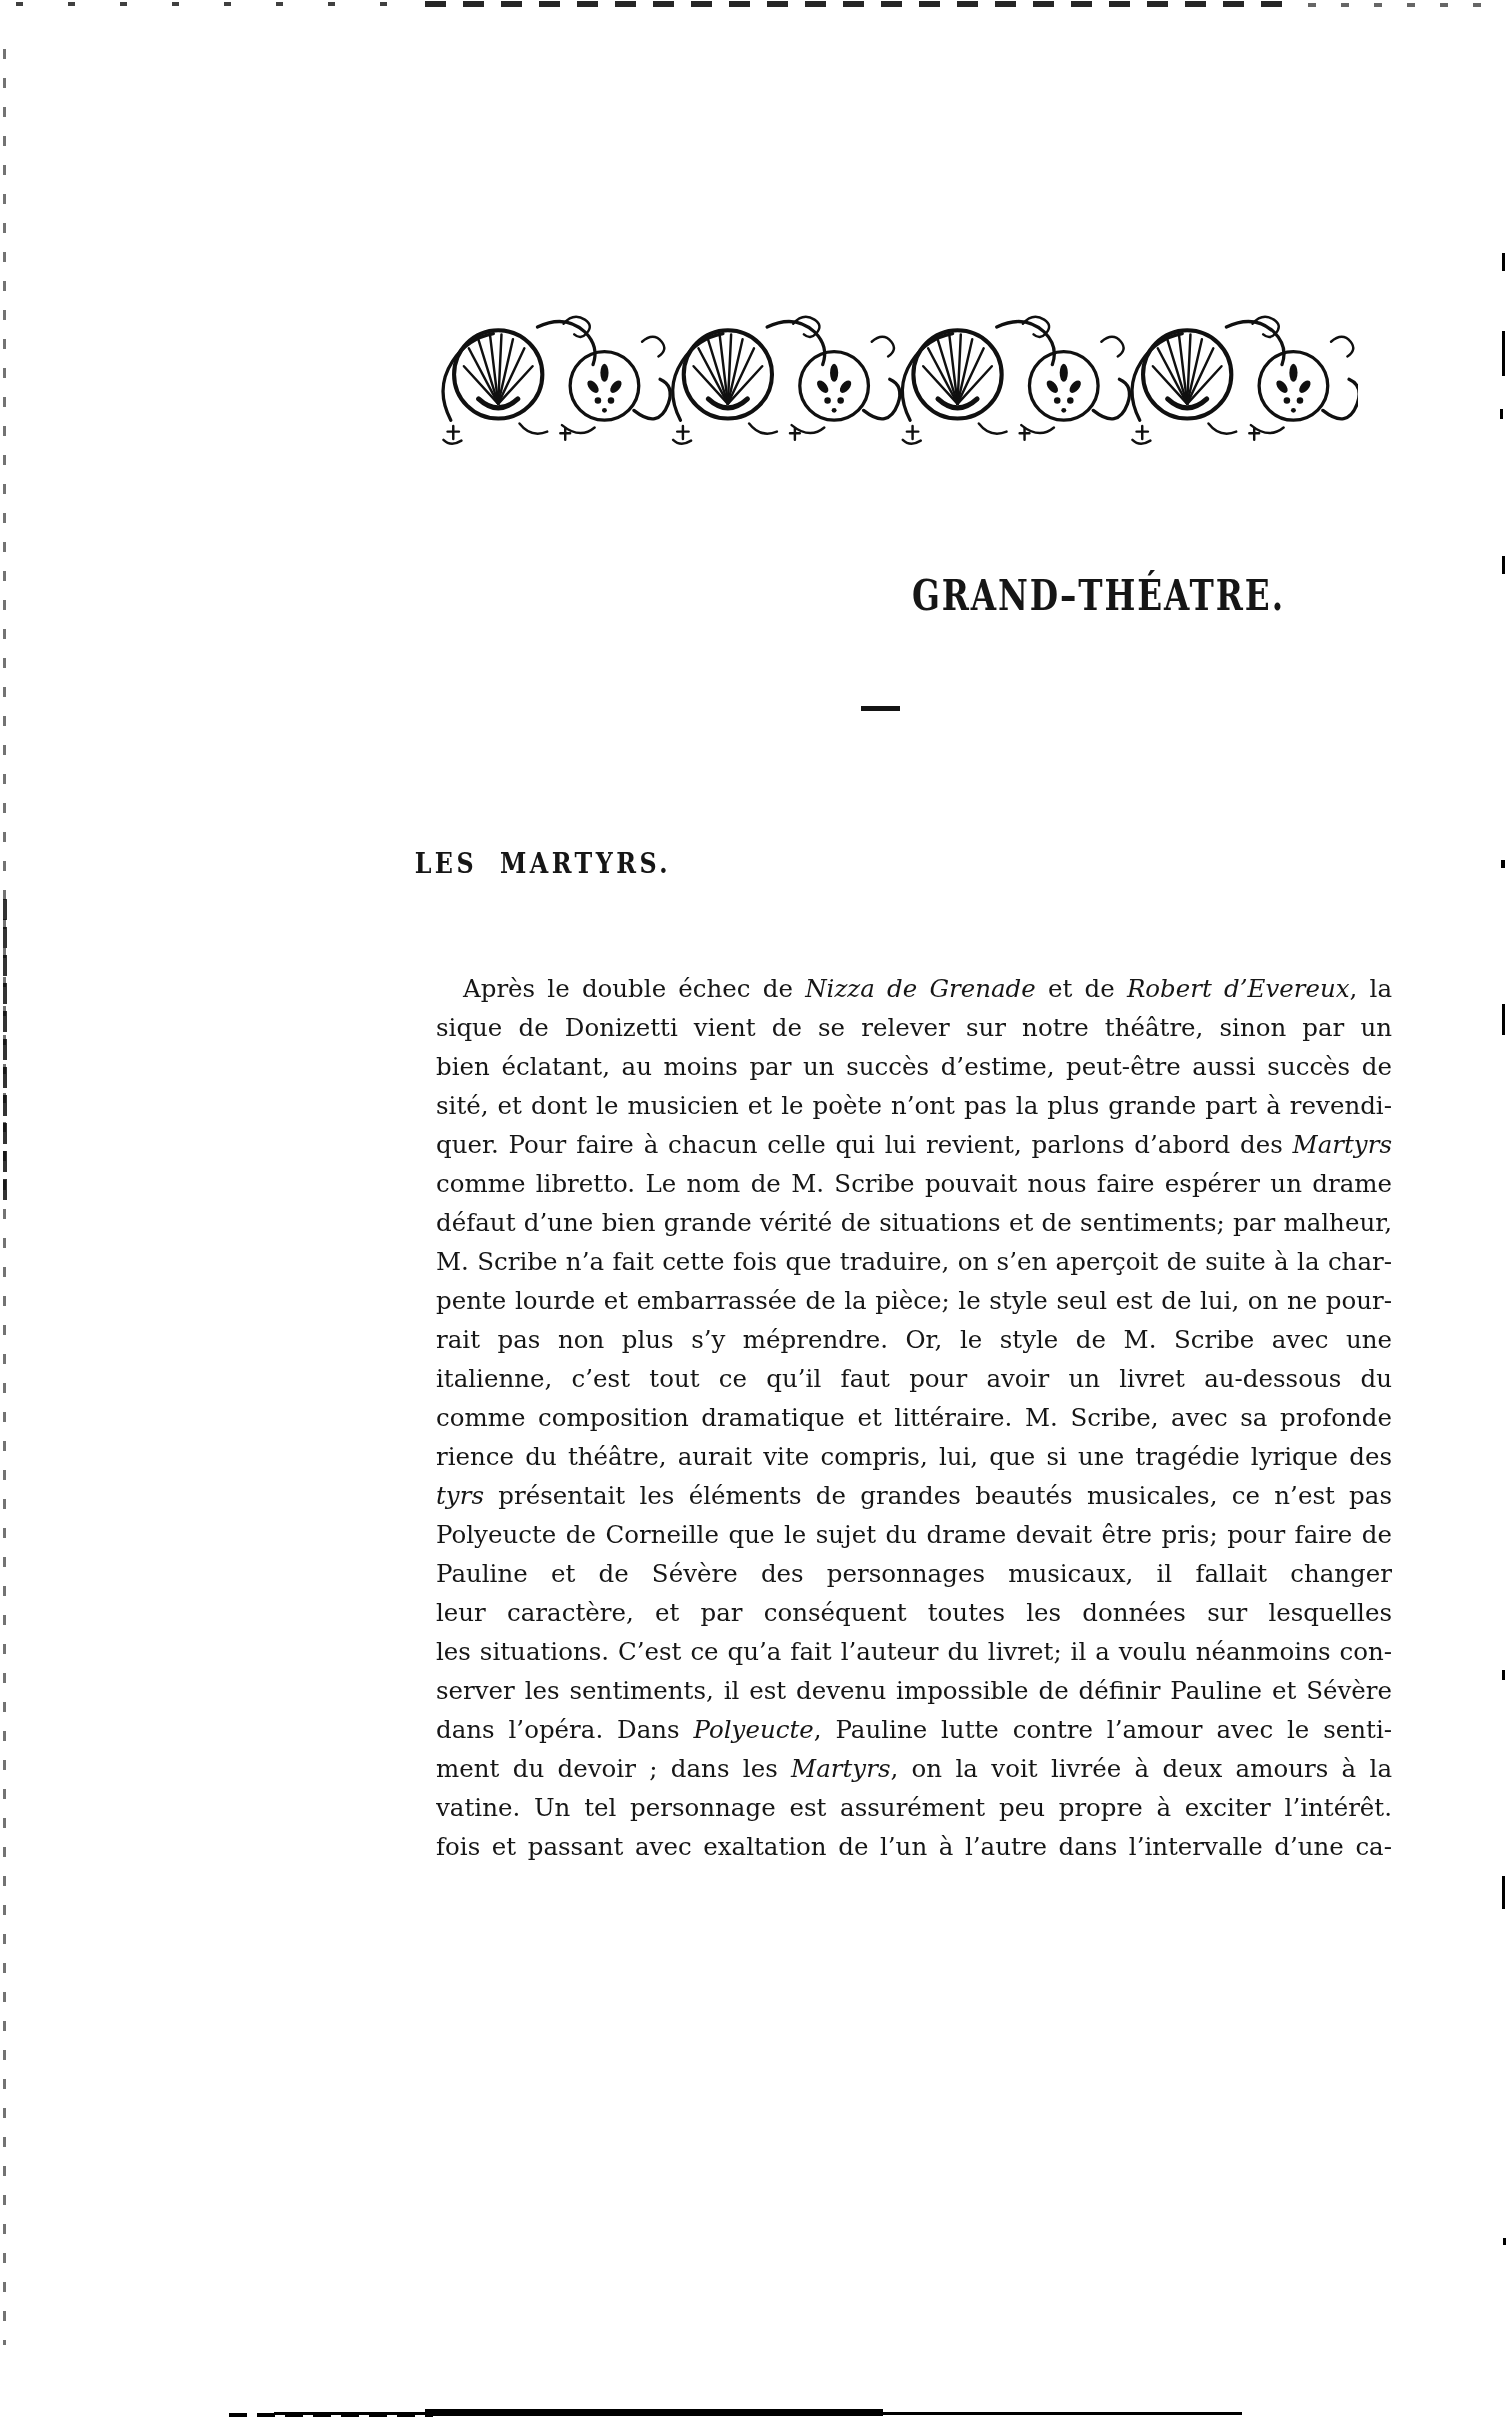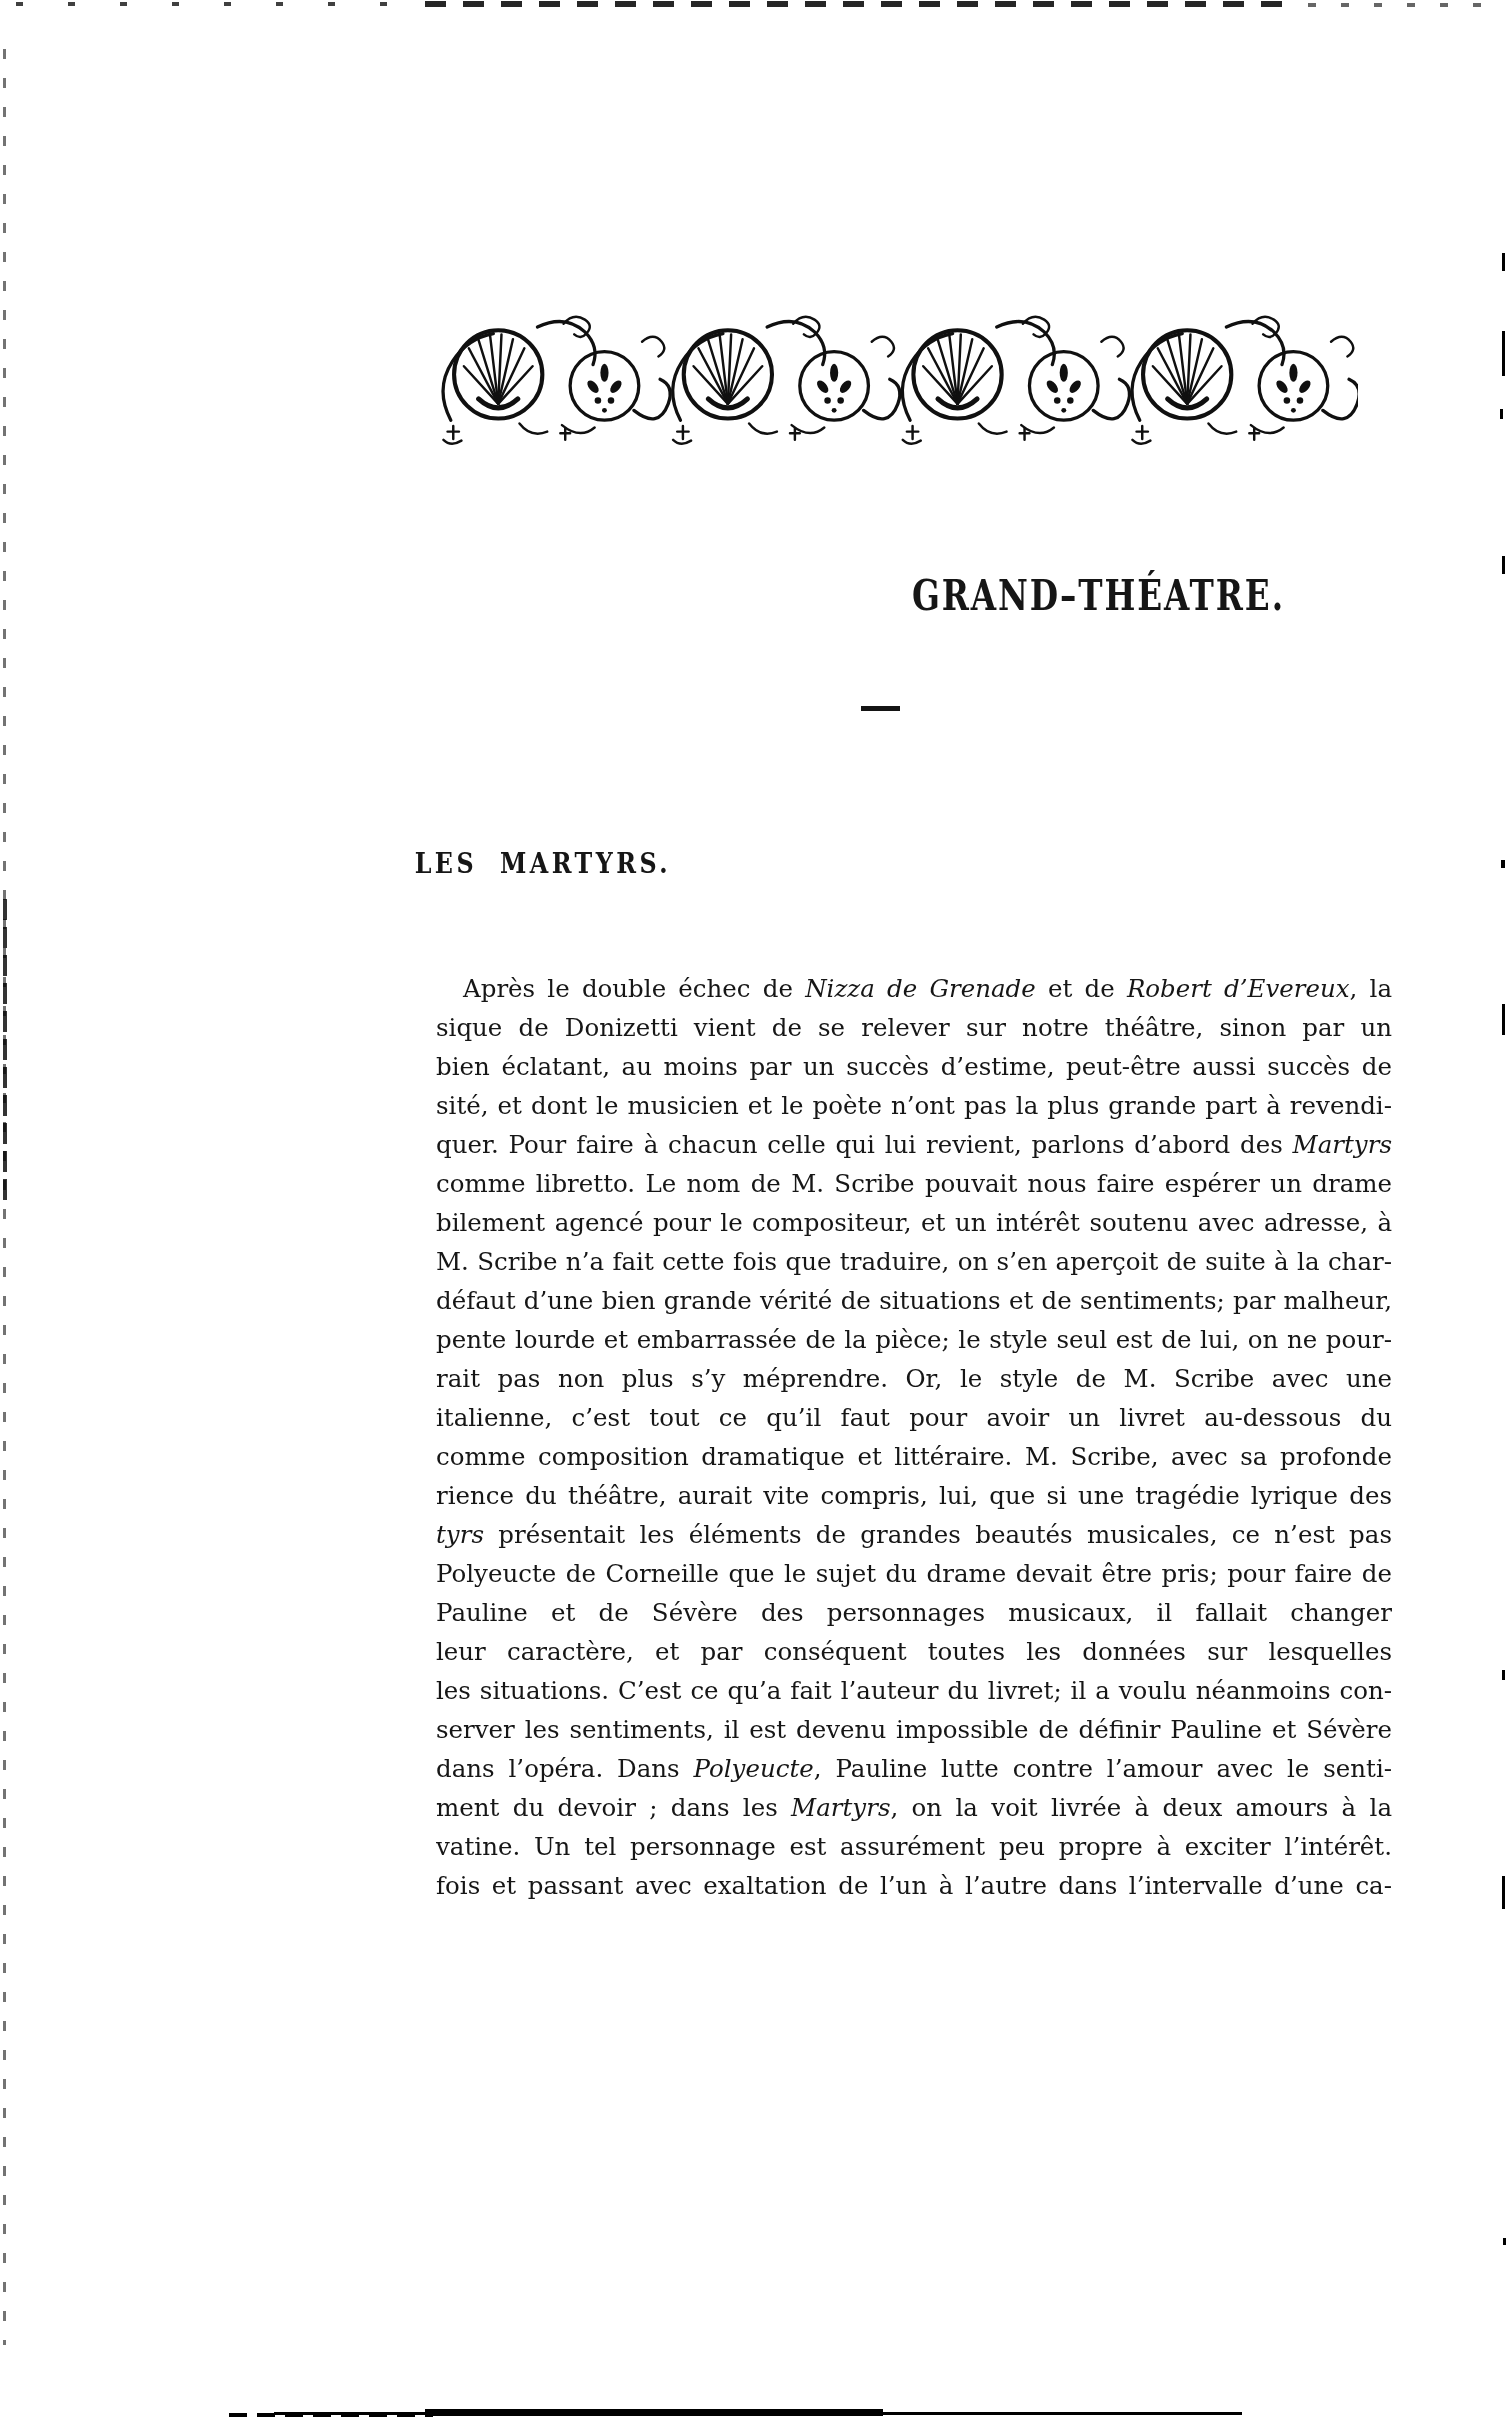--- a/index.html
+++ b/index.html
@@ -194,23 +194,22 @@
     <span class="t">LES MARTYRS.</span>
   </div>
 
   <div class="article">
       <div class="line indent"><span>Après le double échec de </span><em>Nizza de Grenade</em><span> et de </span><em>Robert d’Evereux</em><span>, la mu-</span></div>
       <div class="line"><span>sique de Donizetti vient de se relever sur notre théâtre, sinon par un triomphe</span></div>
       <div class="line"><span>bien éclatant, au moins par un succès d’estime, peut-être aussi succès de curio-</span></div>
       <div class="line"><span>sité, et dont le musicien et le poète n’ont pas la plus grande part à revendi-</span></div>
       <div class="line"><span>quer. Pour faire à chacun celle qui lui revient, parlons d’abord des </span><em>Martyrs</em></div>
       <div class="line"><span>comme libretto. Le nom de M. Scribe pouvait nous faire espérer un drame ha-</span></div>
-      <div class="line"><span>bilement agencé pour le compositeur, et un intérêt soutenu avec adresse, à</span></div>
+      <div class="line"><span>défaut d’une bien grande vérité de situations et de sentiments; par malheur,</span></div>
       <div class="line"><span>M. Scribe n’a fait cette fois que traduire, on s’en aperçoit de suite à la char-</span></div>
-      <div class="line"><span>défaut d’une bien grande vérité de situations et de sentiments; par malheur,</span></div>
       <div class="line"><span>pente lourde et embarrassée de la pièce; le style seul est de lui, on ne pour-</span></div>
       <div class="line"><span>rait pas non plus s’y méprendre. Or, le style de M. Scribe avec une charpente</span></div>
       <div class="line"><span>italienne, c’est tout ce qu’il faut pour avoir un livret au-dessous du médiocre</span></div>
       <div class="line"><span>comme composition dramatique et littéraire. M. Scribe, avec sa profonde expé-</span></div>
       <div class="line"><span>rience du théâtre, aurait vite compris, lui, que si une tragédie lyrique des </span></div>
       <div class="line"><em>tyrs</em><span> présentait les éléments de grandes beautés musicales, ce n’est pas dans le</span></div>
       <div class="line"><span>Polyeucte de Corneille que le sujet du drame devait être pris; pour faire de</span></div>
       <div class="line"><span>Pauline et de Sévère des personnages musicaux, il fallait changer totalement</span></div>
       <div class="line"><span>leur caractère, et par conséquent toutes les données sur lesquelles reposent</span></div>
       <div class="line"><span>les situations. C’est ce qu’a fait l’auteur du livret; il a voulu néanmoins con-</span></div>

